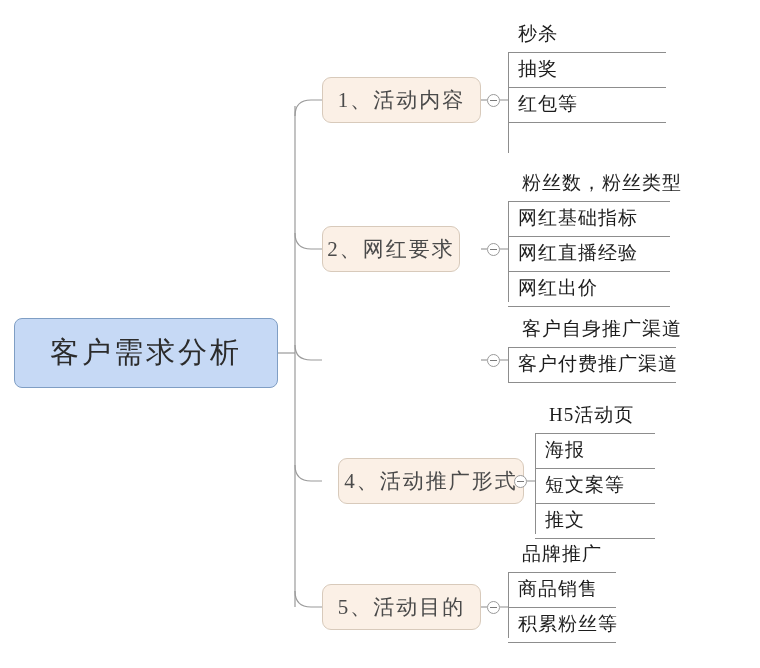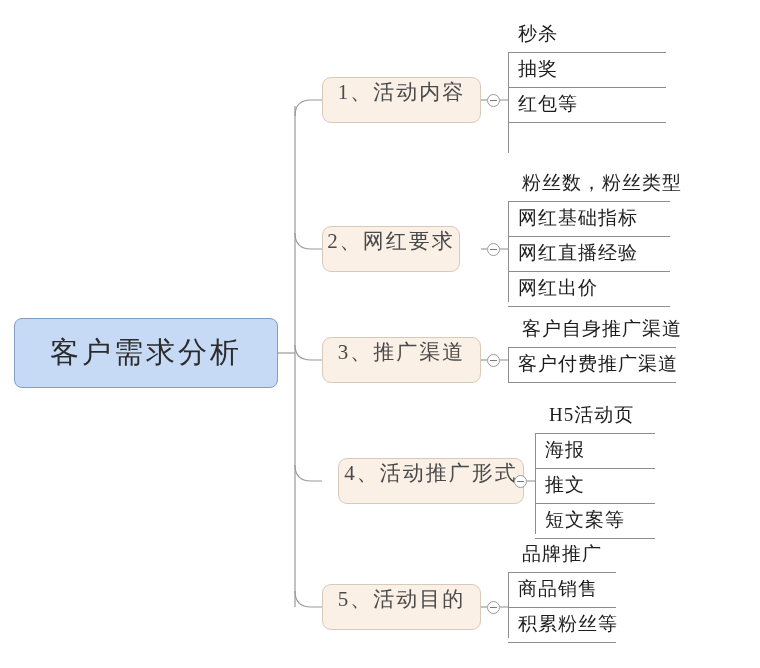--- a/index.html
+++ b/index.html
@@ -45,20 +45,21 @@
   }
 
   
   .branch-node {
     position: absolute;
     box-sizing: border-box;
     background: #fbf0e6;
     border: 1px solid #d8cabb;
     border-radius: 9px;
     display: flex;
+    align-items: center;
     justify-content: center;
     color: #4a4a4a;
     font-size: 21px;
     letter-spacing: 2px;
     white-space: nowrap;
     z-index: 3;
   }
 
   
   .toggle {
@@ -162,40 +163,37 @@
   </div>
   <div class="toggle" style="left:487px; top:243px;"></div>
   <div class="leaf-spine" style="left:508px; top:202px; height:100px;"></div>
   <div class="leaf-group" style="left:508px; top:167px; width:162px;">
     <div class="leaf-item first">粉丝数，粉丝类型</div>
     <div class="leaf-item">网红基础指标</div>
     <div class="leaf-item">网红直播经验</div>
     <div class="leaf-item">网红出价</div>
   </div>
 
-  <div class="branch-node" style="left:322px; top:337px; width:159px; height:46px;">
-    <span>3、推广渠道</span>
-  </div>
   <div class="toggle" style="left:487px; top:354px;"></div>
   <div class="leaf-spine" style="left:508px; top:348px; height:35px;"></div>
   <div class="leaf-group" style="left:508px; top:313px; width:168px;">
     <div class="leaf-item first">客户自身推广渠道</div>
     <div class="leaf-item">客户付费推广渠道</div>
   </div>
 
   <div class="branch-node" style="left:338px; top:458px; width:186px; height:46px;">
     <span>4、活动推广形式</span>
   </div>
   <div class="toggle" style="left:514px; top:475px;"></div>
   <div class="leaf-spine" style="left:535px; top:434px; height:100px;"></div>
   <div class="leaf-group" style="left:535px; top:399px; width:120px;">
     <div class="leaf-item first">H5活动页</div>
     <div class="leaf-item">海报</div>
+    <div class="leaf-item">短文案等</div>
     <div class="leaf-item">推文</div>
-    <div class="leaf-item">短文案等</div>
   </div>
 
   <div class="branch-node" style="left:322px; top:584px; width:159px; height:46px;">
     <span>5、活动目的</span>
   </div>
   <div class="toggle" style="left:487px; top:601px;"></div>
   <div class="leaf-spine" style="left:508px; top:573px; height:65px;"></div>
   <div class="leaf-group" style="left:508px; top:538px; width:108px;">
     <div class="leaf-item first">品牌推广</div>
     <div class="leaf-item">商品销售</div>

